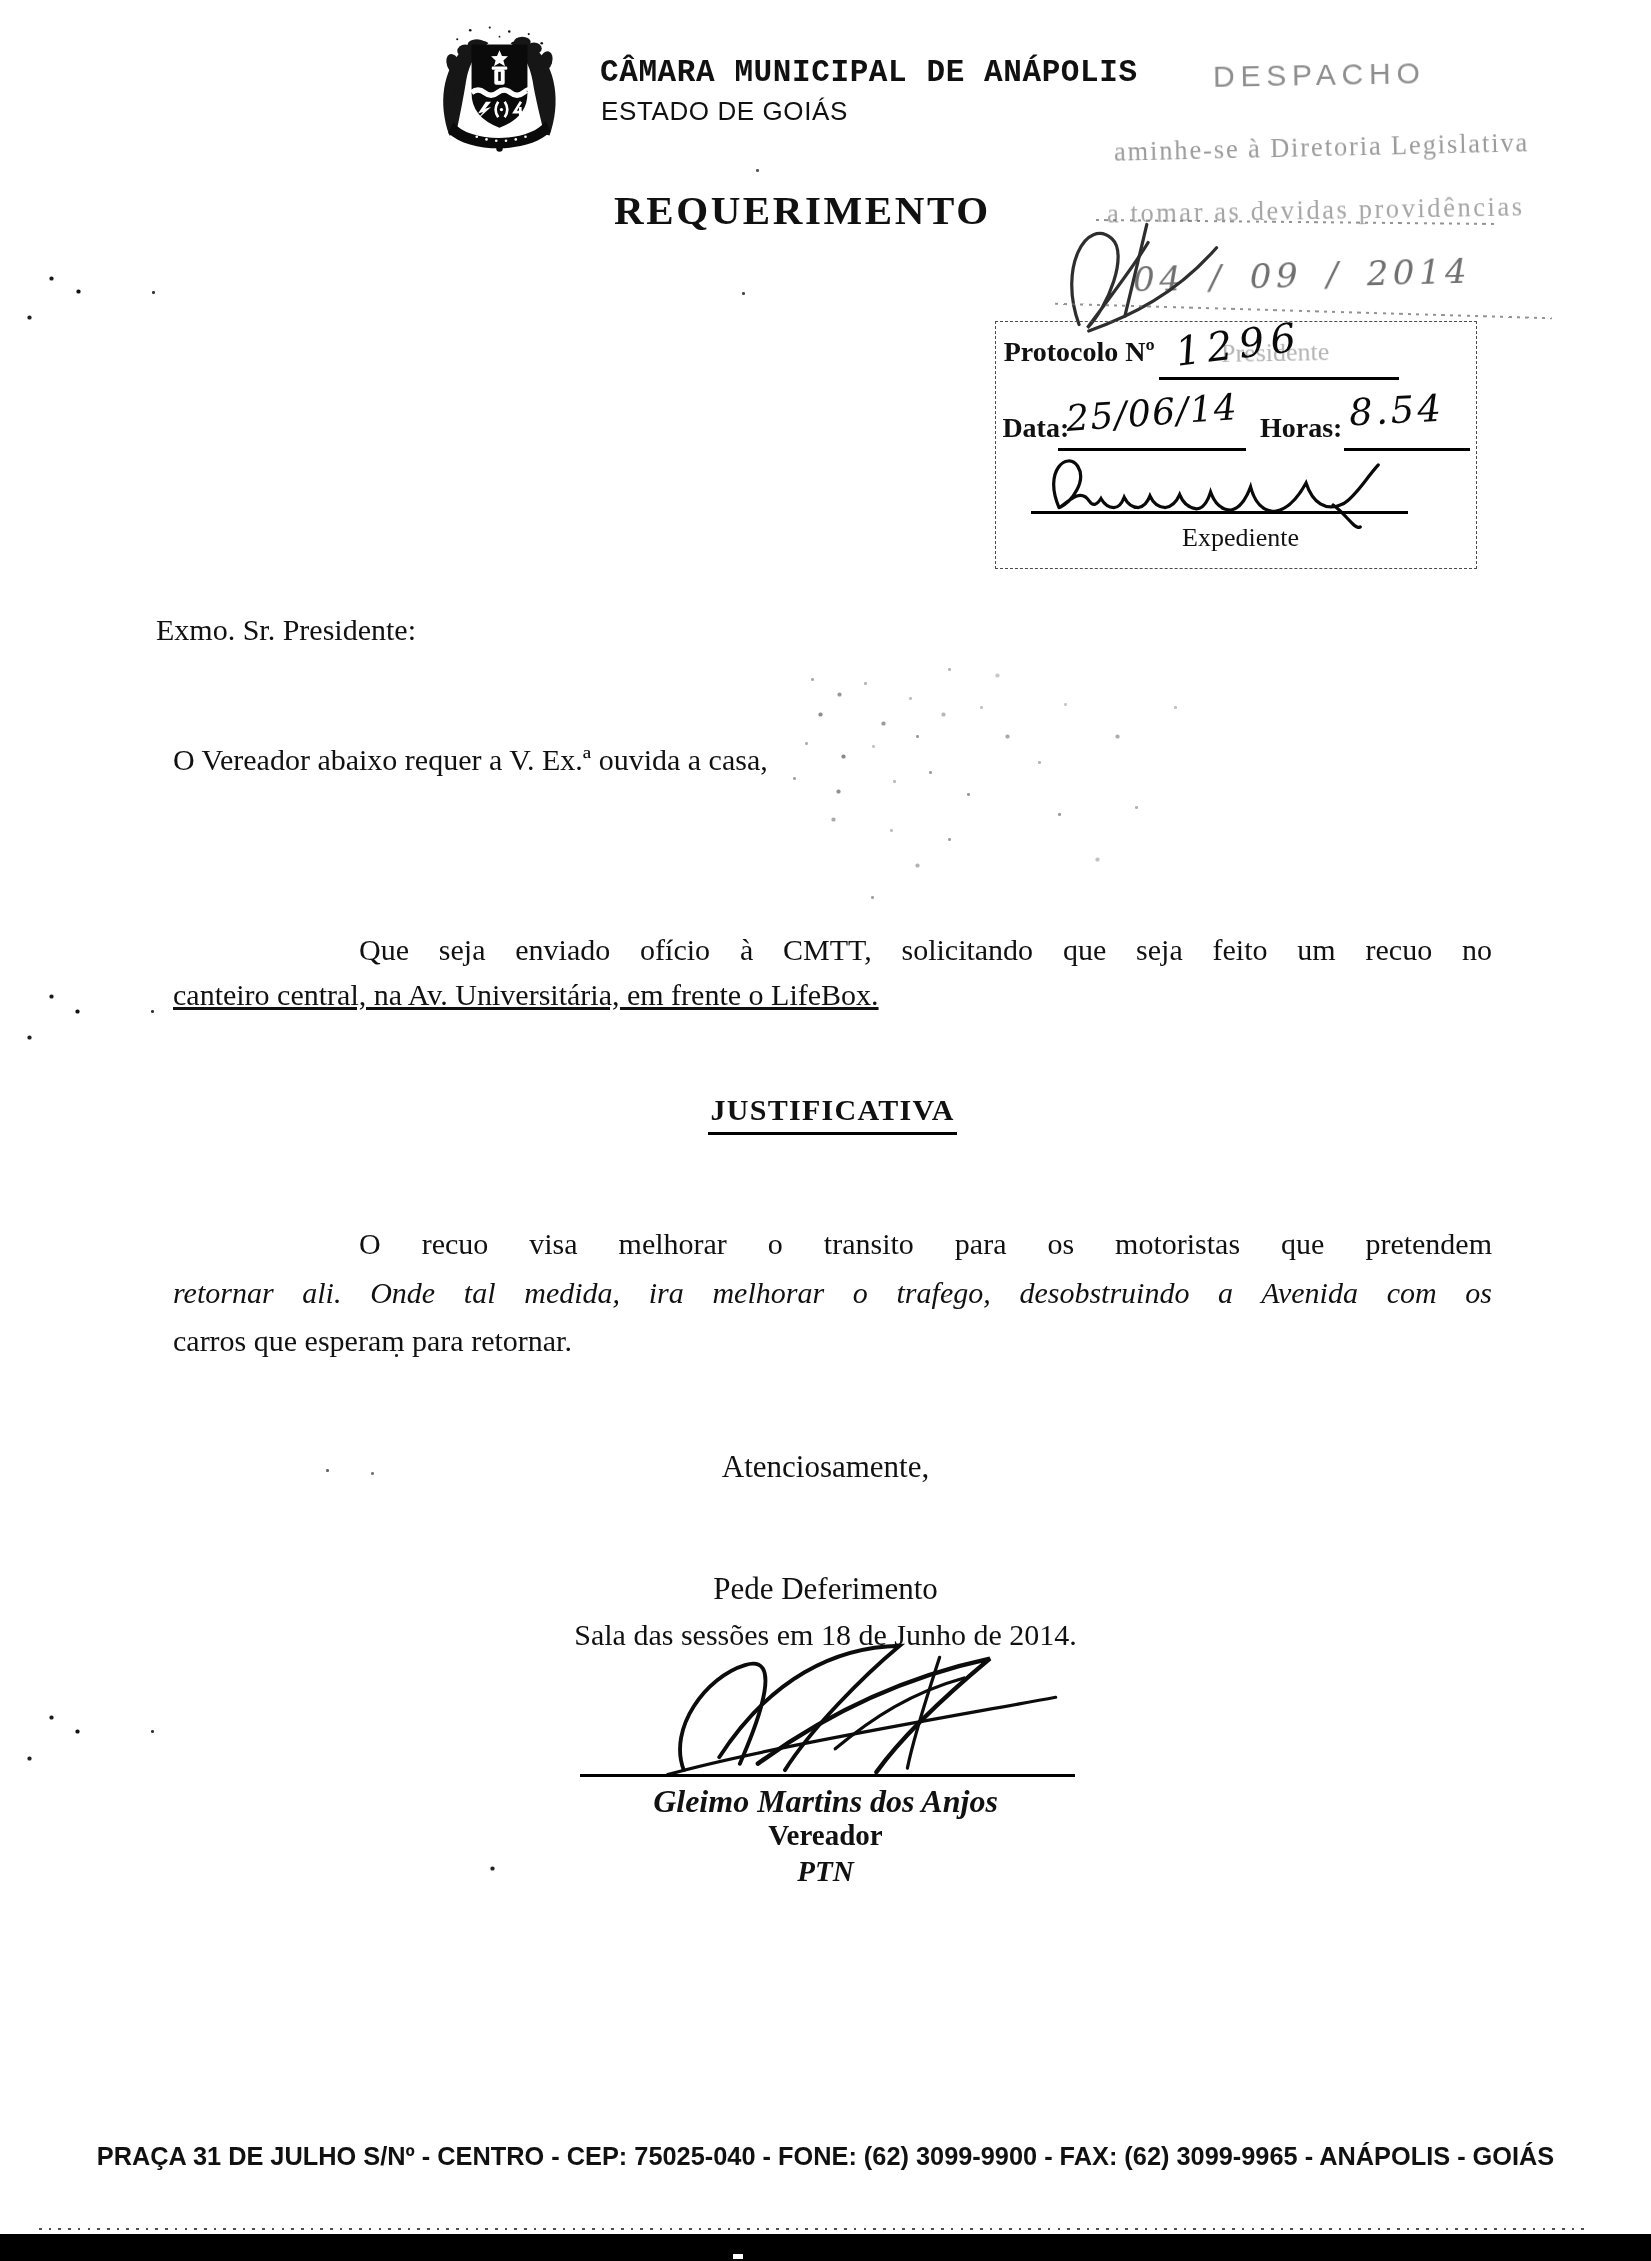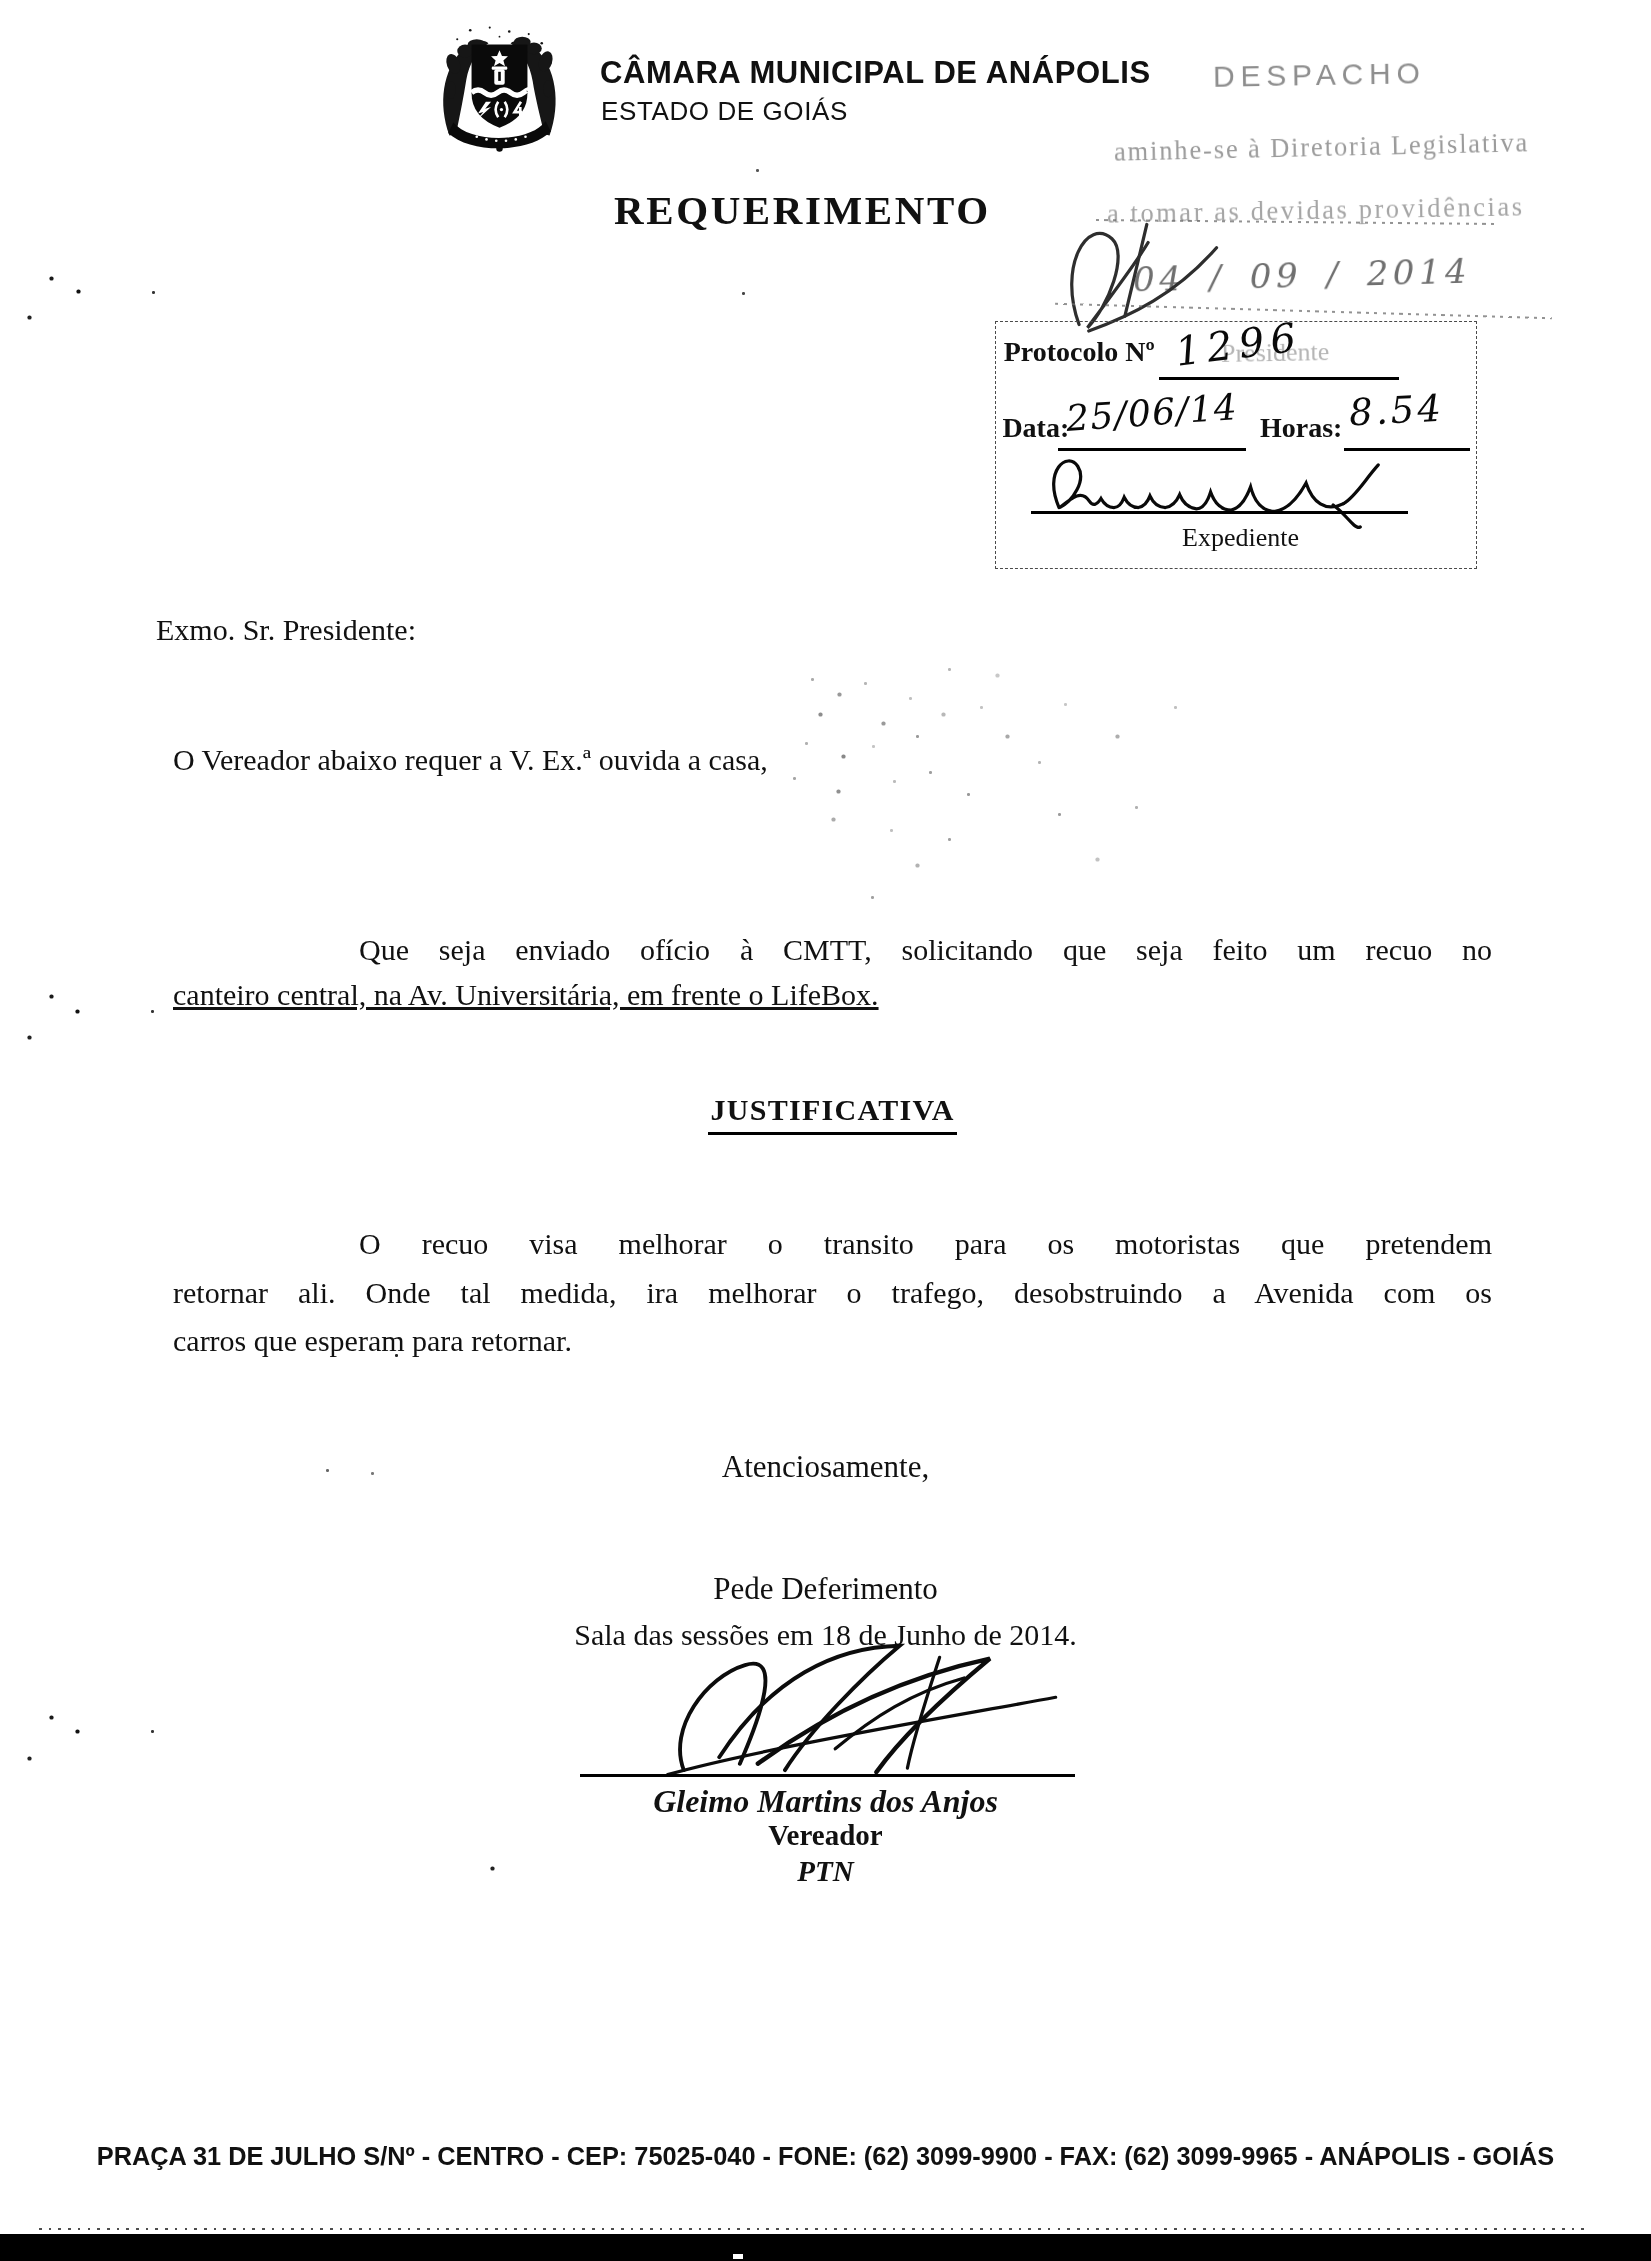--- a/index.html
+++ b/index.html
@@ -6,21 +6,21 @@
   body{
     width:1651px;height:2261px;position:relative;background:#fff;
     font-family:"Liberation Serif", serif;color:#111;overflow:hidden;
   }
   .abs{position:absolute;}
   .sans{font-family:"Liberation Sans", sans-serif;}
   .nowrap{white-space:nowrap;}
   .center-row{left:0;width:1651px;text-align:center;}
 
   
-  #org-name{left:600px;top:55px;font-size:31px;font-weight:bold;letter-spacing:0.6px;}
+  #org-name{left:600px;top:55px;font-size:31px;font-weight:bold;letter-spacing:0.6px;font-family:Liberation Mono, monospace;}
   #org-sub{left:601px;top:96px;font-size:26px;letter-spacing:0.6px;}
   #doc-title{left:614px;top:186px;font-size:41px;font-weight:bold;letter-spacing:2.6px;}
   #stamp-title{left:1213px;top:58px;font-size:30px;letter-spacing:5.8px;
     font-family:"Liberation Sans",sans-serif;color:#8e8e8e;filter:blur(0.4px);transform:rotate(-1deg);}
   #stamp-line1{left:1114px;top:132px;font-size:26.4px;letter-spacing:1.9px;color:#9b9b9b;
     filter:blur(0.6px);transform:rotate(-1.3deg);}
   #stamp-line2{left:1107px;top:195px;font-size:26.4px;letter-spacing:2.6px;color:#a5a5a5;
     filter:blur(0.7px);transform:rotate(-1deg);}
   #stamp-date{left:1133px;top:255px;font-size:34px;letter-spacing:4.5px;color:#6f6f6f;
     font-style:italic;font-family:"DejaVu Serif",serif;filter:blur(0.3px);transform:rotate(-1.5deg);word-spacing:9px;}
@@ -51,21 +51,21 @@
   .bodytxt{font-size:30px;line-height:39px;margin-top:28px;}
   #salutation{left:156px;top:613px;font-size:30px;}
   #intro{left:173px;top:743px;font-size:30px;}
   .jline{text-align:justify;text-align-last:justify;}
   #req-l1{left:359px;top:902px;width:1133px;}
   #req-l2{left:173px;top:947px;text-decoration:underline;}
   #just-heading-wrap{left:173px;top:1093px;width:1319px;text-align:center;}
   #just-heading-wrap span{display:inline-block;font-weight:bold;font-size:30px;letter-spacing:1.3px;
     border-bottom:3.2px solid #000;padding:0 2.6px 5.2px 2.6px;}
   #jus-l1{left:359px;top:1196px;width:1133px;}
-  #jus-l2{left:173px;top:1245px;width:1319px;}
+  #jus-l2{left:173px;top:1245px;width:1319px;font-style:italic;}
   #jus-l3{left:173px;top:1293px;}
 
   
   #regards{top:1449px;font-size:31px;}
   #plea{top:1571px;font-size:31px;}
   #place-date{top:1618px;font-size:30px;}
   #main-sig{left:629px;top:1638px;}
   #main-sig-line{left:580px;top:1774px;width:495px;height:2.6px;background:#000;}
   #signer-name{top:1783px;font-size:32px;font-weight:bold;font-style:italic;}
   #signer-role{top:1819px;font-size:29px;font-weight:bold;}

